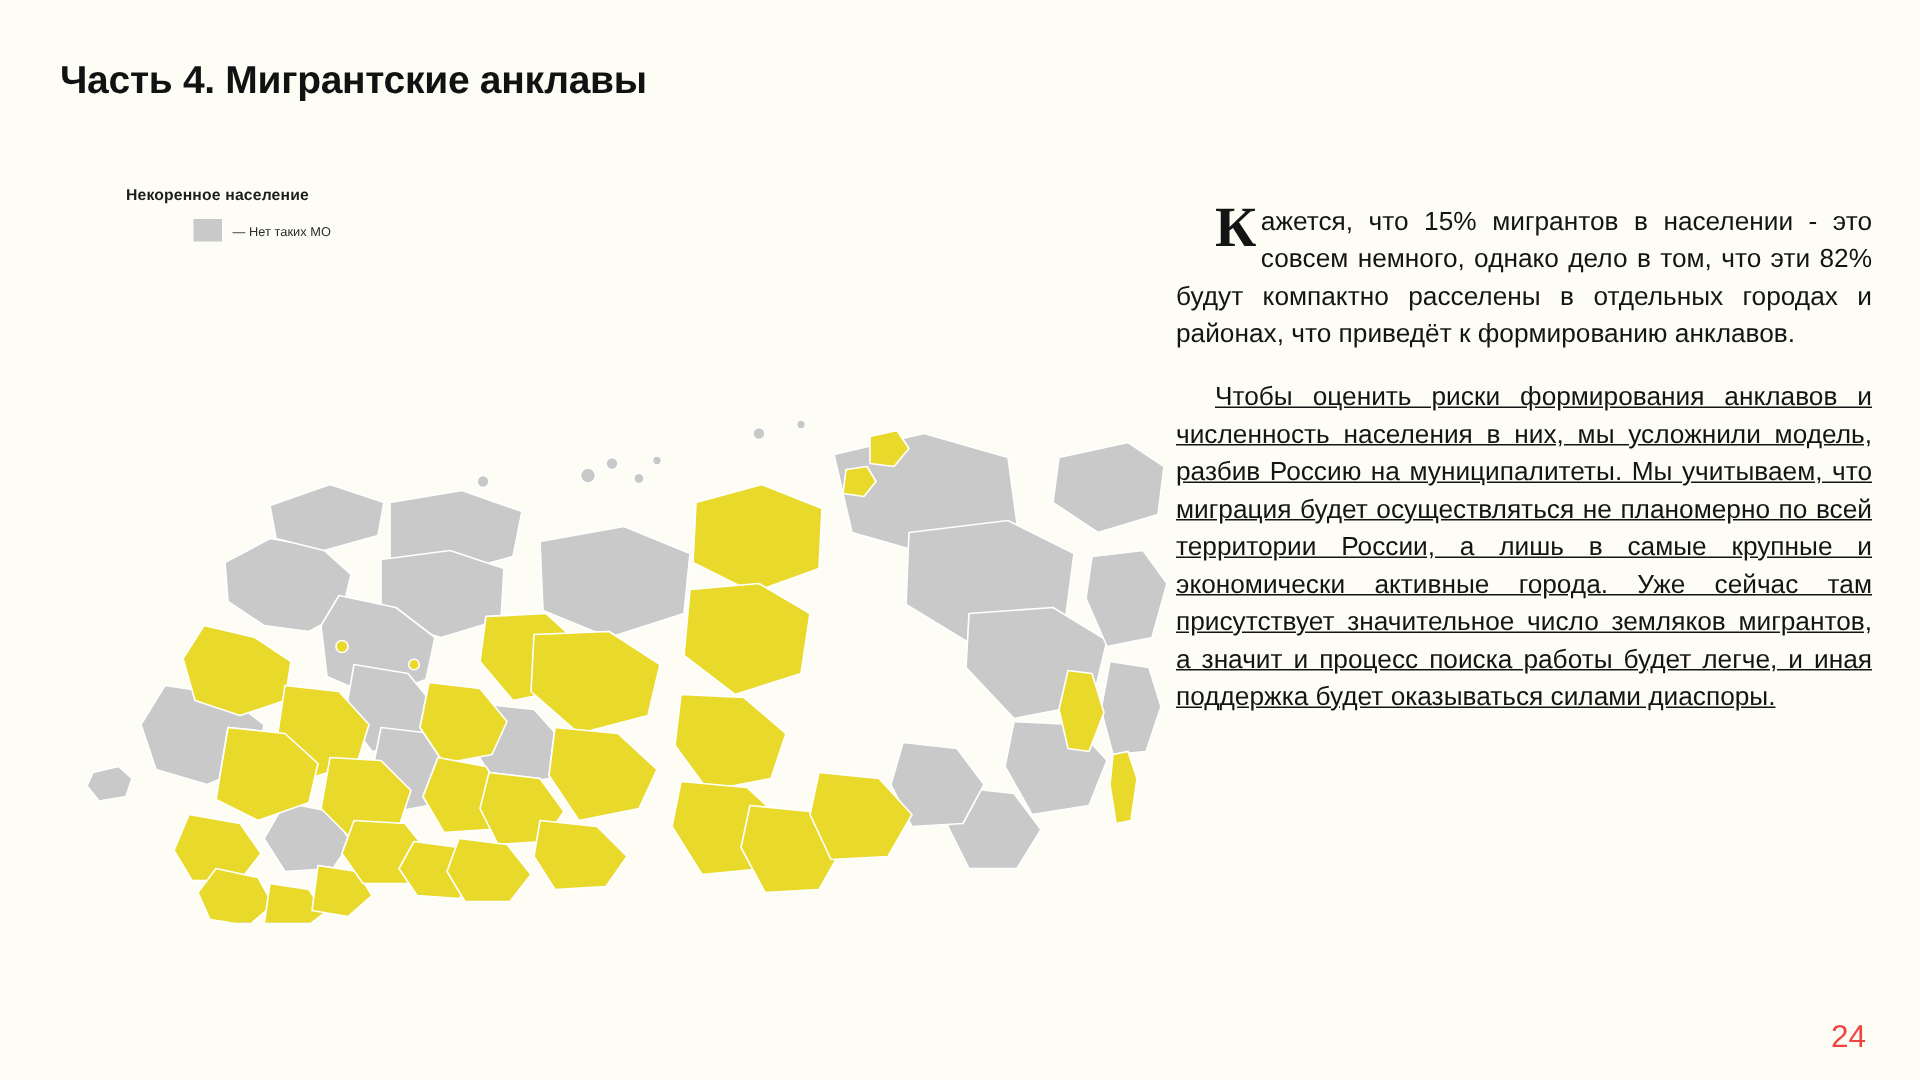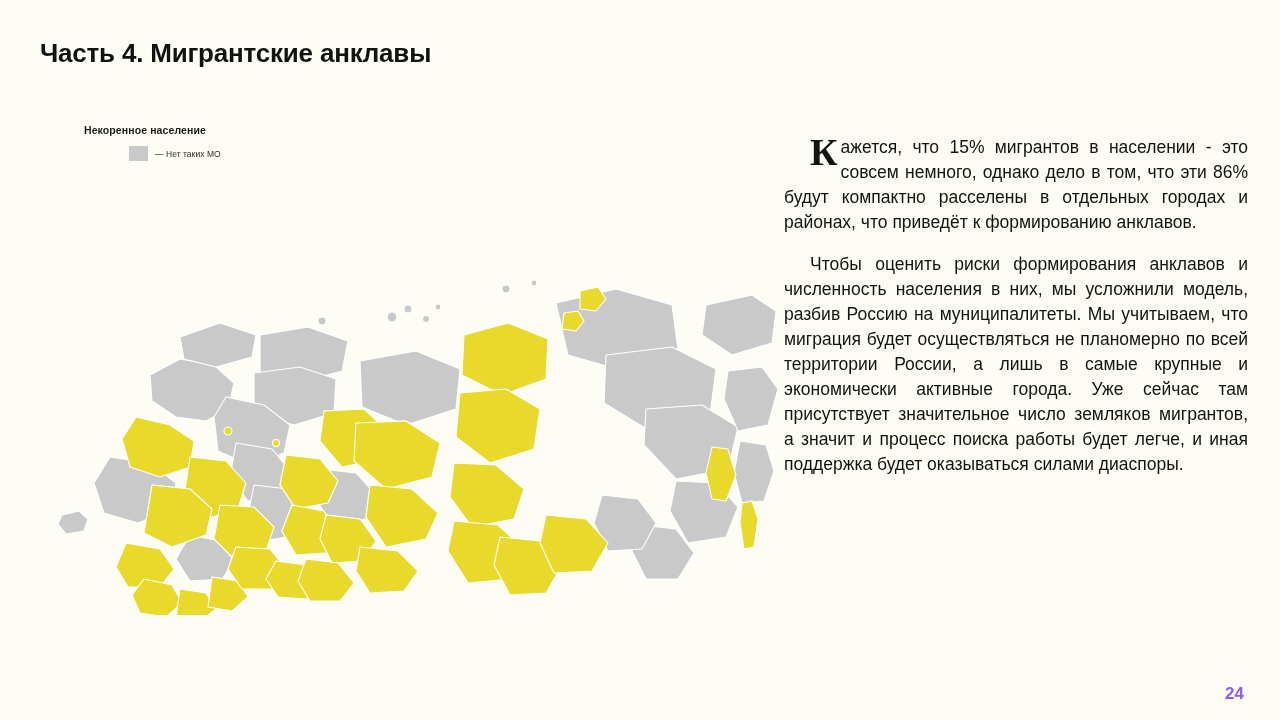--- a/index.html
+++ b/index.html
@@ -99,37 +99,38 @@
   }
   .para {
     font-size: 17.5px;
     line-height: 25px;
     text-align: justify;
     color: #141414;
     margin: 0 0 17px 0;
   }
   .para.indent {
     text-indent: 26px;
+    text-decoration: underline;
   }
   .dropcap {
     float: left;
     font-family: "Liberation Serif", serif;
     font-size: 38px;
     line-height: 30px;
     font-weight: bold;
     padding: 2px 3px 0 0;
     margin-left: 26px;
   }
   .page-number {
     position: absolute;
     right: 36px;
     bottom: 16px;
-    font-size: 17px;
-    font-weight: bold;
-    color: #8b5cf6;
+    font-size: 21px;
+    font-weight: normal;
+    color: #ef4444;
   }
 </style>
 </head>
 <body>
 
 <div class="page">
 
   <div class="title">Часть 4. Мигрантские анклавы</div>
 
   <div class="legend">
@@ -259,18 +260,18 @@
         <g fill="#e8d92b">
           <circle cx="188" cy="246" r="4"></circle>
           <circle cx="236" cy="258" r="3.5"></circle>
         </g>
       </g>
     </svg>
   </div>
 
 
   <div class="text-col">
-    <p class="para"><span class="dropcap">К</span><span>ажется, что 15% мигрантов в населении - это совсем немного, однако дело в том, что эти 86% будут компактно расселены в отдельных городах и районах, что приведёт к формированию анклавов.</span></p>
+    <p class="para"><span class="dropcap">К</span><span>ажется, что 15% мигрантов в населении - это совсем немного, однако дело в том, что эти 82% будут компактно расселены в отдельных городах и районах, что приведёт к формированию анклавов.</span></p>
     <p class="para indent">Чтобы оценить риски формирования анклавов и численность населения в них, мы усложнили модель, разбив Россию на муниципалитеты. Мы учитываем, что миграция будет осуществляться не планомерно по всей территории России, а лишь в самые крупные и экономически активные города. Уже сейчас там присутствует значительное число земляков мигрантов, а значит и процесс поиска работы будет легче, и иная поддержка будет оказываться силами диаспоры.</p>
   </div>
 
   <div class="page-number">24</div>
 </div>
 
 </body></html>

